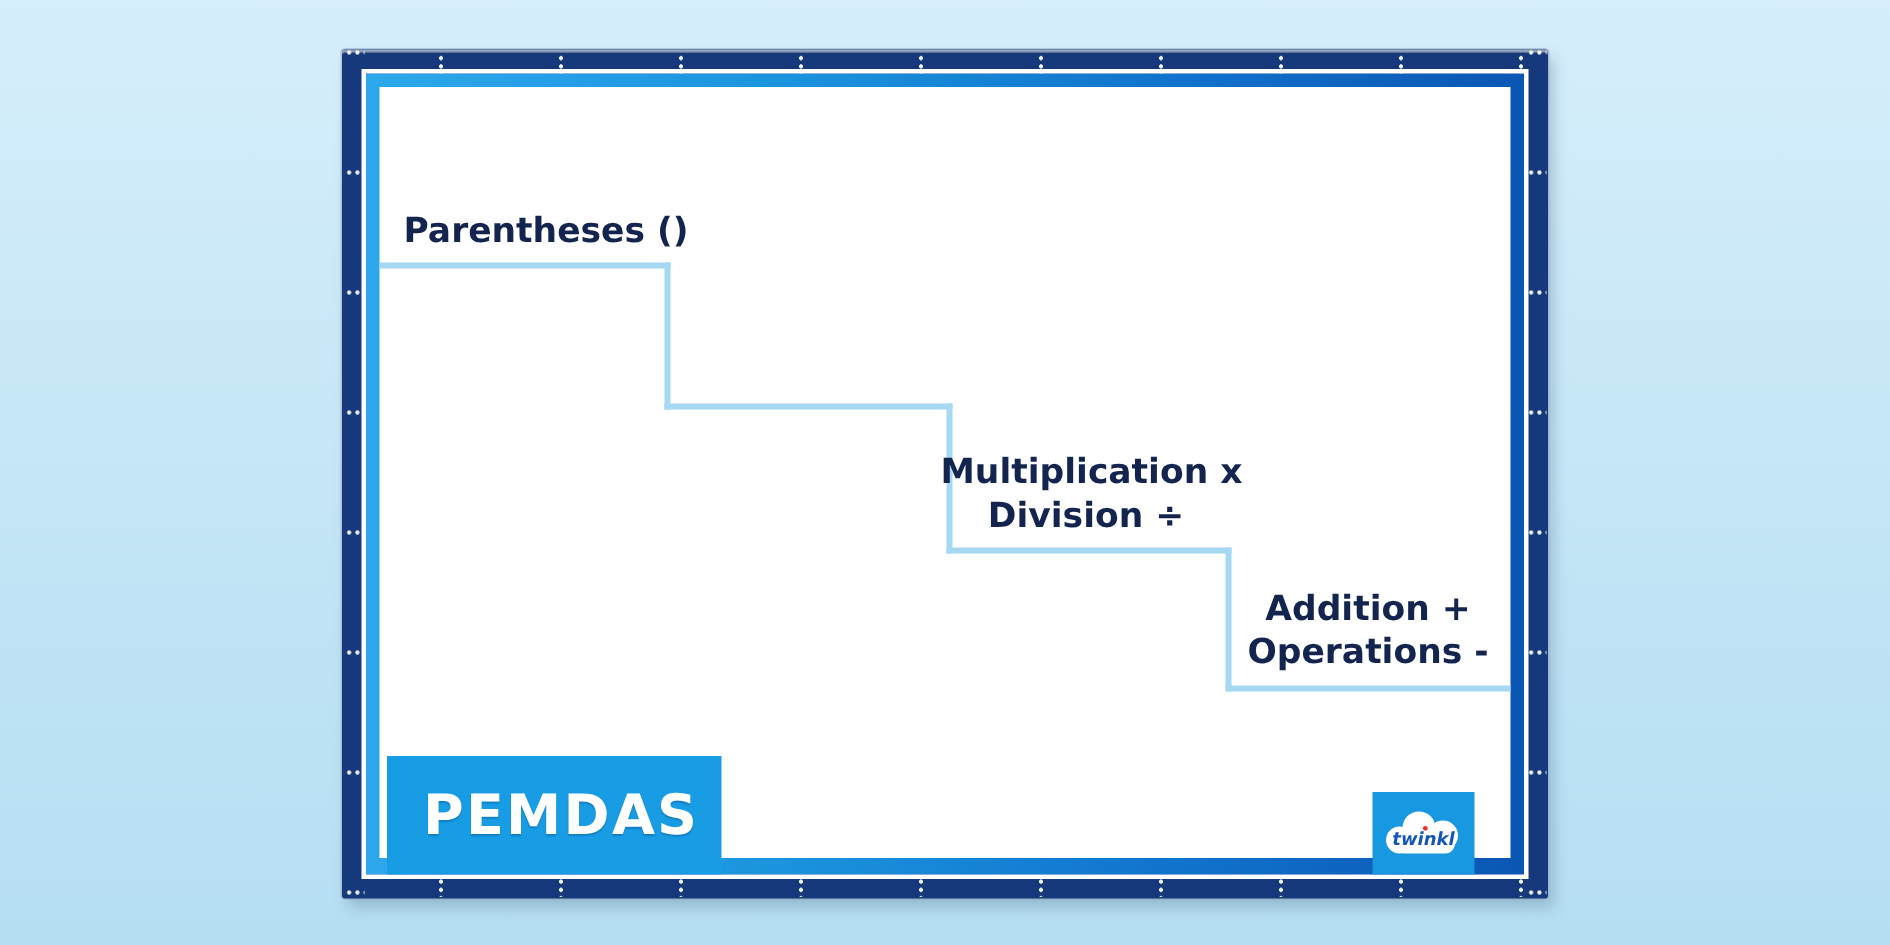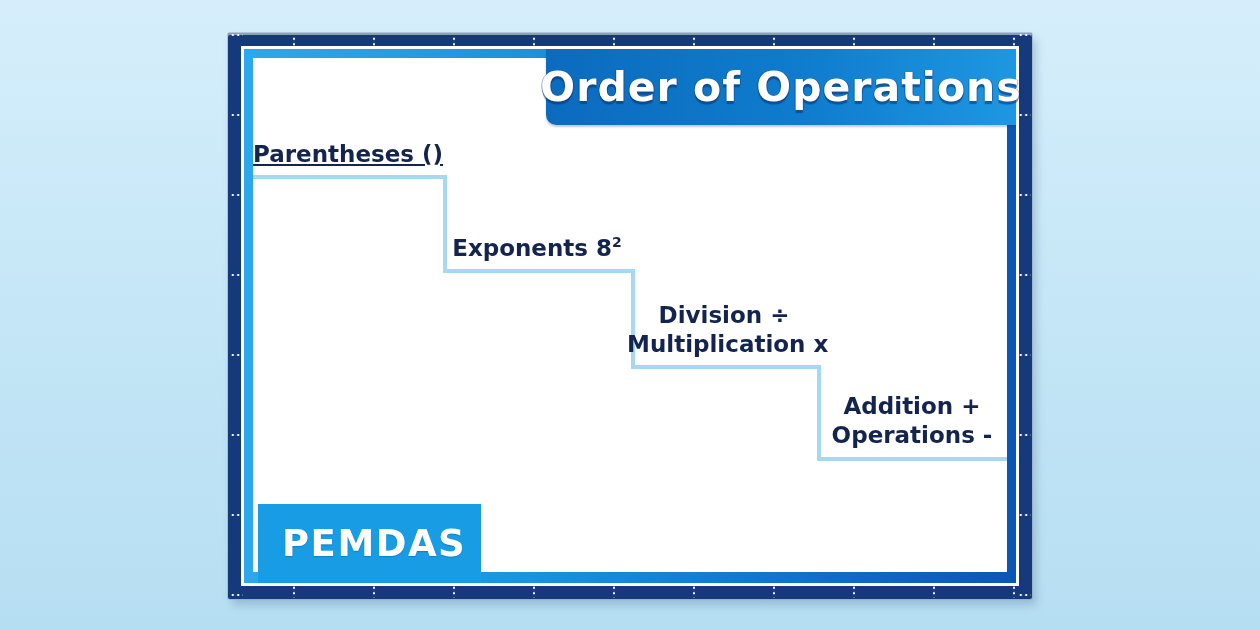--- a/index.html
+++ b/index.html
@@ -90,38 +90,48 @@
       <div class="inner">
 
         <div class="hline" style="left:0;   top:117px; width:194px;"></div>
         <div class="vline" style="left:190px; top:117px; height:98px;"></div>
         <div class="hline" style="left:190px; top:211px; width:192px;"></div>
         <div class="vline" style="left:378px; top:211px; height:100px;"></div>
         <div class="hline" style="left:378px; top:307px; width:190px;"></div>
         <div class="vline" style="left:564px; top:307px; height:96px;"></div>
         <div class="hline" style="left:564px; top:399px; width:190px;"></div>
 
-        <div class="step-label" style="left:0; width:190px; top:82px;text-decoration:underline;">Parentheses ()</div>
+        <div class="step-label" style="left:16px; width:190px; top:82px;">Parentheses ()</div>
 
-        <div class="step-label" style="left:186px; width:196px; top:176px;"><span>Exponents 8</span><sup>2</sup></div>
 
         <div class="step-label" style="left:374px; width:194px; top:243px;">
+          <div>Multiplication x</div>
           <div>Division ÷</div>
-          <div>Multiplication x</div>
         </div>
 
         <div class="step-label" style="left:560px; width:198px; top:334px;">
           <div>Addition +</div>
           <div>Operations -</div>
         </div>
       </div>
 
-      <div class="banner">
-        <h1>Order of Operations</h1>
-      </div>
 
       <div class="pemdas">
         <span>PEMDAS</span>
       </div>
 
+      <div class="logo-box">
+        <div class="cloud">
+          <svg width="54" height="34" viewBox="0 0 54 34">
+            <g fill="#ffffff">
+              <circle cx="11" cy="21" r="9"></circle>
+              <circle cx="24" cy="13" r="11"></circle>
+              <circle cx="40" cy="18" r="10"></circle>
+              <rect x="8" y="17" width="40" height="13" rx="6.5"></rect>
+            </g>
+            <text x="27" y="24" text-anchor="middle" font-family="DejaVu Sans, Liberation Sans, sans-serif" font-size="12" font-weight="bold" font-style="italic" fill="#1557b8">twinkl</text>
+            <circle cx="28.2" cy="13.2" r="1.6" fill="#e5312b"></circle>
+          </svg>
+        </div>
+      </div>
     </div>
   </div>
 </div>
 
 </body></html>

